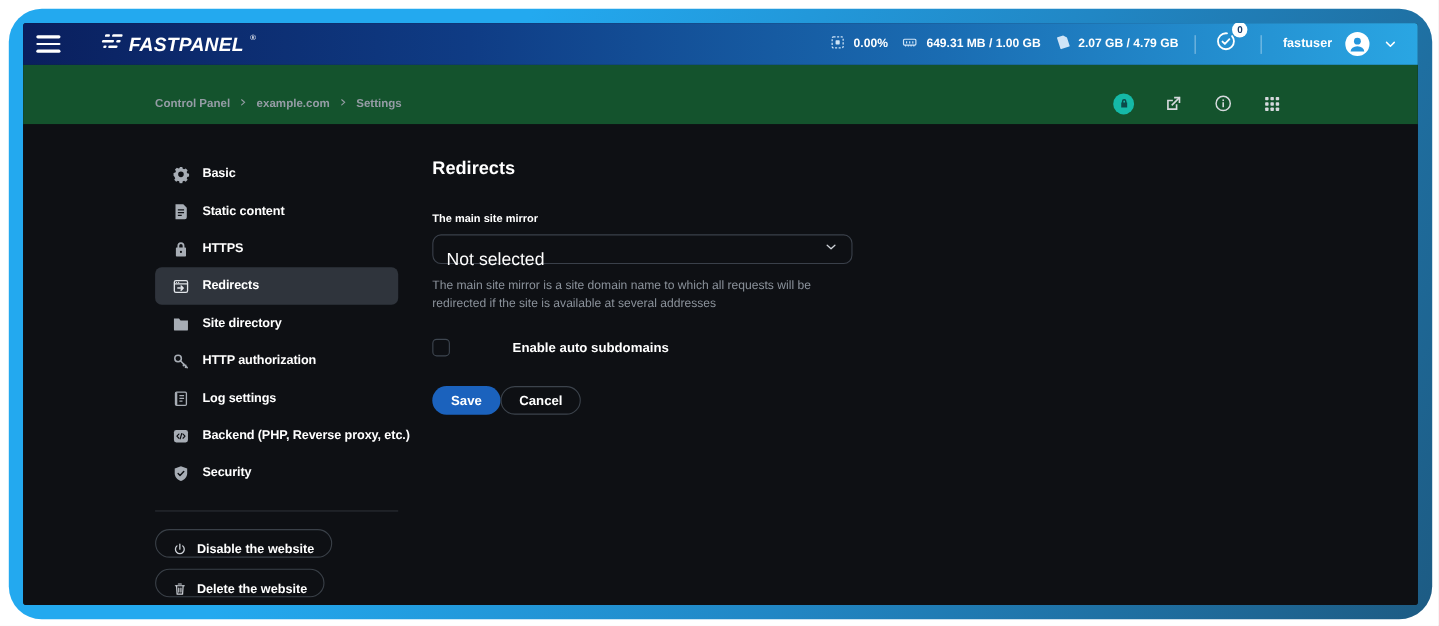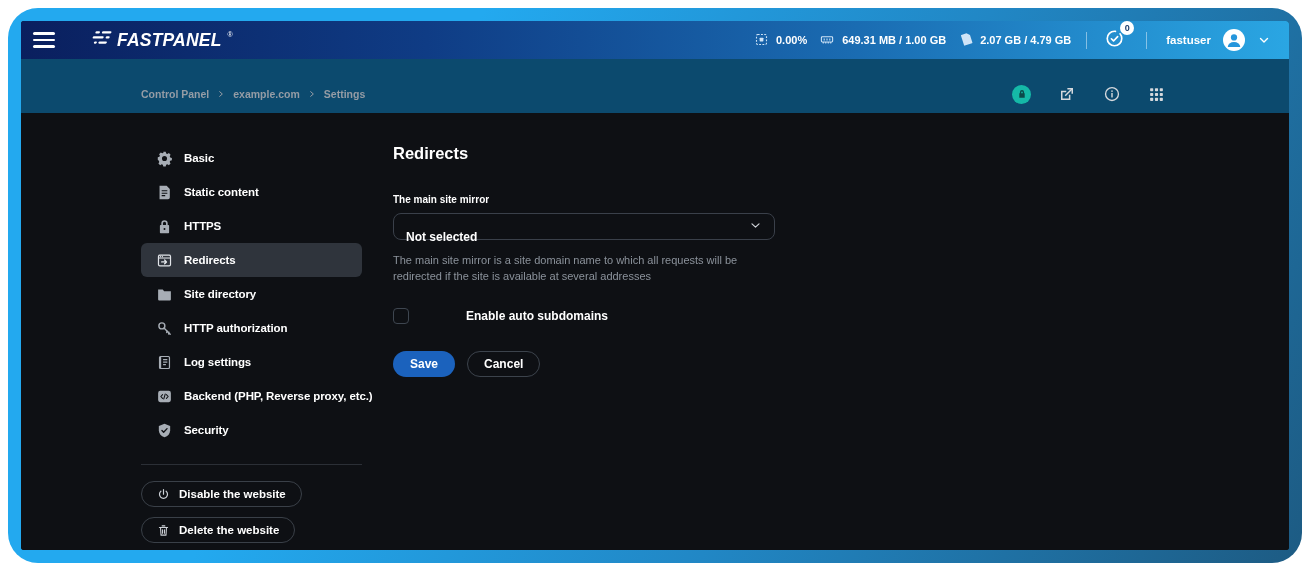--- a/index.html
+++ b/index.html
@@ -36,21 +36,21 @@
     position: absolute; top: -7px; right: -9px; min-width: 14px; height: 14px;
     background: #fff; color: #1c3f6e; font-size: 9px; font-weight: bold;
     border-radius: 8px; display: flex; align-items: center; justify-content: center; padding: 0 3px;
   }
   .username { color: #fff; font-size: 11.5px; font-weight: bold; margin-left: 4px; cursor: pointer; }
   .avatar { width: 22px; height: 22px; background: #fff; border-radius: 50%; display: flex; align-items: center; justify-content: center; cursor: pointer; overflow: hidden; }
   .chev { cursor: pointer; display: flex; }
 
   
   .header {
-    height: 54px; flex: none; background: #0c4a6e;
+    height: 54px; flex: none; background: #14532d;
     display: flex; align-items: center; justify-content: space-between;
     padding: 16px 124px 0 120px;
   }
   .breadcrumb { display: flex; align-items: center; gap: 8px; font-size: 10.5px; font-weight: 600; color: #959ca5; }
   .breadcrumb .crumb { cursor: pointer; }
   .title-row { margin-top: 5px; display: flex; align-items: center; gap: 9px; }
   .site-icon { width: 16px; height: 16px; background: #99a0a8; border-radius: 3px; display: flex; align-items: center; justify-content: center; }
   .page-title { color: #fff; font-size: 17px; font-weight: bold; letter-spacing: 0.1px; }
   .header-icons { display: flex; align-items: center; gap: 27px; }
   .hicon { cursor: pointer; display: flex; align-items: center; justify-content: center; }
@@ -63,43 +63,43 @@
   .nav-item {
     height: 34px; display: flex; align-items: center; gap: 11px;
     padding: 0 10px 0 15px; border-radius: 6px; cursor: pointer;
     color: #ffffff; font-size: 11.5px; font-weight: 600; white-space: nowrap; letter-spacing: -0.1px;
   }
   .nav-item .nicon { color: #a7adb5; display: flex; flex: none; }
   .nav-item.active { background: #2f343c; }
   .nav-item.active .nicon { color: #e2e5e9; }
   .sidebar-divider { border: none; border-top: 1px solid #2b2f36; margin: 17px 0 16px; }
   .side-btn {
-    display: inline-flex; align-items: center; gap: 9px;
+    display: inline-flex; align-items: flex-end; gap: 9px;
     border: 1px solid #3a4048; border-radius: 14px; background: transparent;
     color: #fff; font-family: "Liberation Sans", sans-serif; font-size: 11.5px; font-weight: bold;
     padding: 0 15px; height: 26px; cursor: pointer; margin-bottom: 10px;
   }
   .side-btn .bicon { color: #ccd0d6; display: flex; }
   .side-btn-wrap { display: flex; flex-direction: column; align-items: flex-start; }
 
   .main { margin-left: 31px; padding-top: 3px; }
   .main-heading { color: #fff; font-size: 16.5px; font-weight: bold; }
   .field-label { margin-top: 31px; color: #fff; font-size: 10px; font-weight: bold; }
   .select {
     margin-top: 8px; width: 382px; height: 27px;
     border: 1px solid #3a404a; border-radius: 8px; background: transparent;
     display: flex; align-items: center; justify-content: space-between;
     padding: 0 12px; cursor: pointer;
   }
-  .select-value { color: #fff; font-size: 12px; font-weight: 700; margin-top: 20px; }
+  .select-value { color: #fff; font-size: 16px; font-weight: 400; margin-top: 20px; }
   .help-text { margin-top: 13px; width: 394px; color: #8b929b; font-size: 11px; line-height: 1.45; }
   .check-row { margin-top: 23px; display: flex; align-items: center; gap: 13px; }
   .checkbox { width: 16px; height: 16px; border: 1.5px solid #3e4650; border-radius: 4px; cursor: pointer; background: transparent; }
   .check-label { color: #fff; font-size: 12px; font-weight: bold; cursor: pointer; margin-left: 44px; }
-  .btn-row { margin-top: 27px; display: flex; gap: 12px; }
+  .btn-row { margin-top: 27px; display: flex; }
   .btn { font-family: "Liberation Sans", sans-serif; font-size: 12px; font-weight: bold; height: 26px; border-radius: 14px; cursor: pointer; }
   .btn-save { background: #1b62bd; color: #fff; border: none; padding: 0 17px; }
   .btn-cancel { background: transparent; color: #fff; border: 1px solid #3c434c; padding: 0 16px; }
 </style>
 </head>
 <body>
 
 <div class="frame">
   <div class="window">
 

